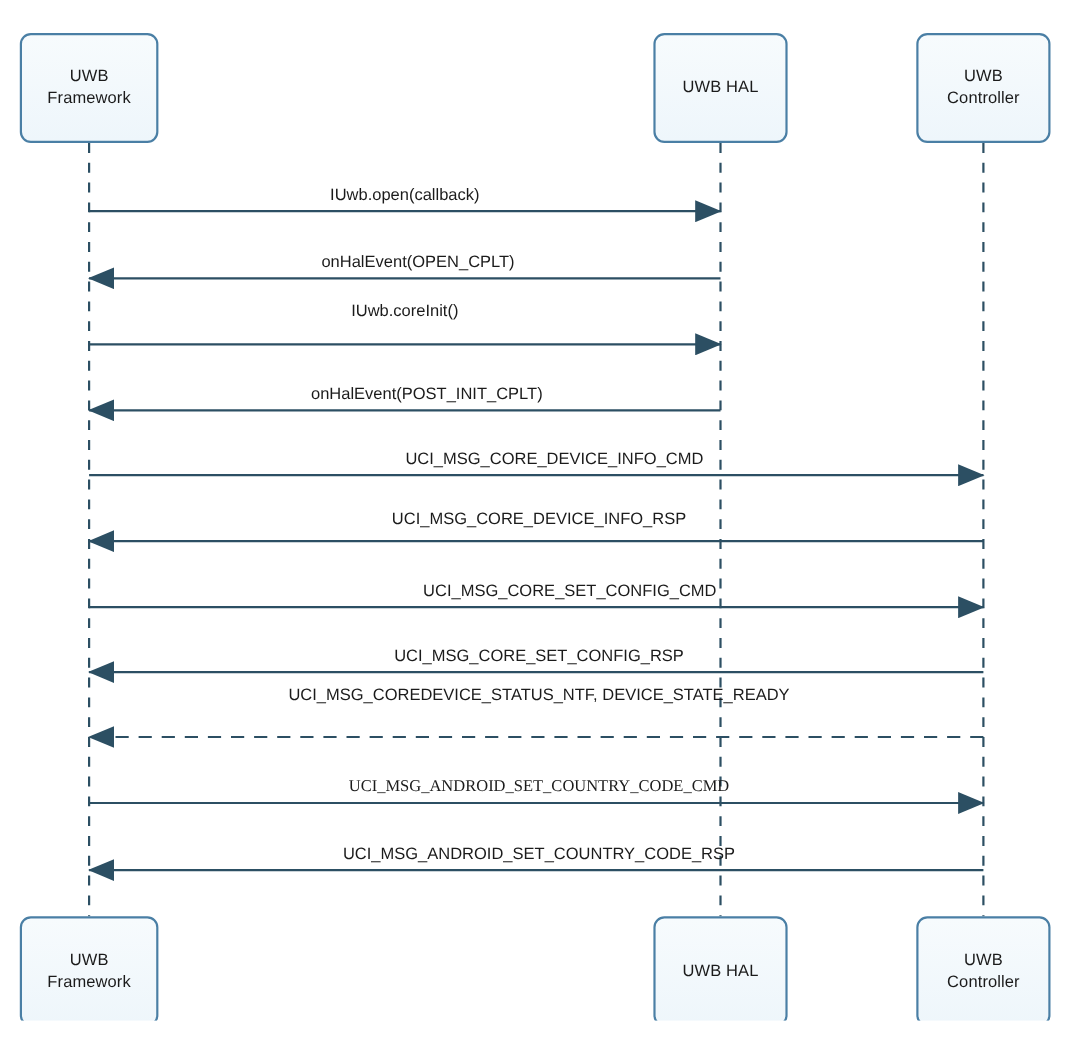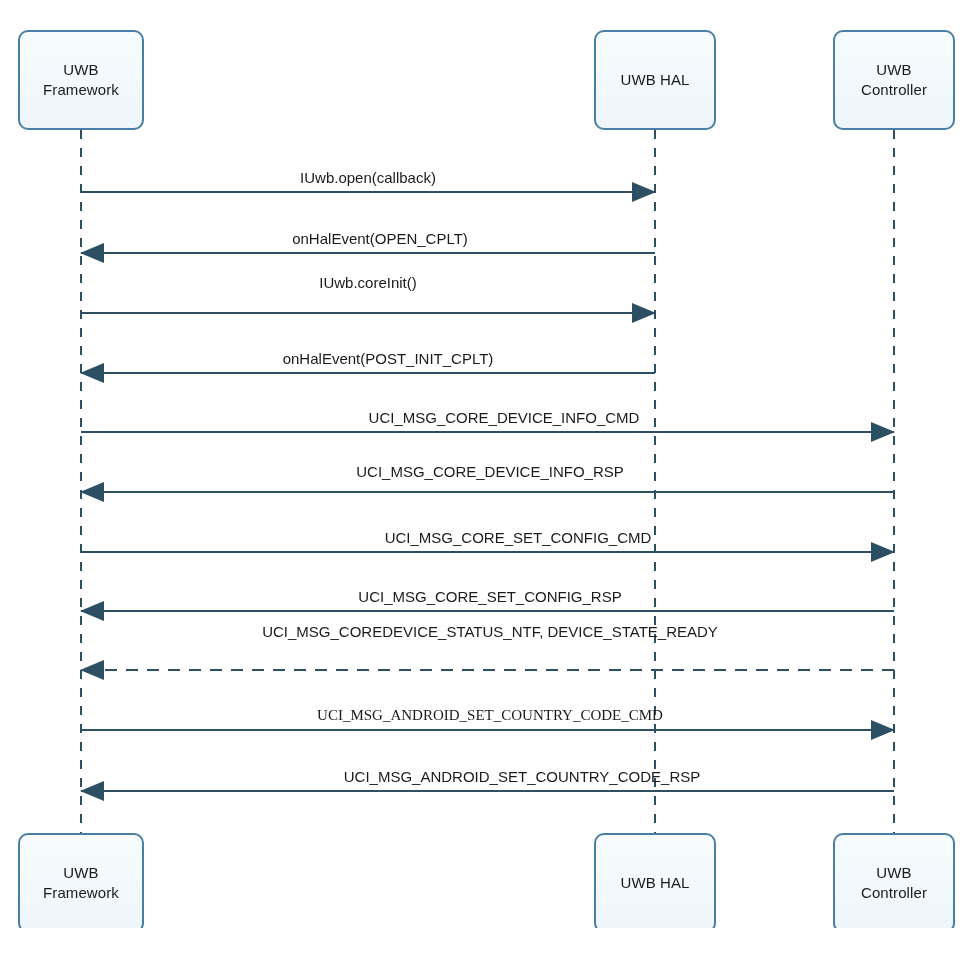--- a/index.html
+++ b/index.html
@@ -131,21 +131,21 @@
       <div class="msg-label" style="left: 368px; top: 170px;">IUwb.open(callback)</div>
       <div class="msg-label" style="left: 368px; top: 231px; margin-left: 12px;">onHalEvent(OPEN_CPLT)</div>
       <div class="msg-label" style="left: 368px; top: 275px;">IUwb.coreInit()</div>
       <div class="msg-label" style="left: 388px; top: 351px;">onHalEvent(POST_INIT_CPLT)</div>
       <div class="msg-label" style="left: 504px; top: 410px;">UCI_MSG_CORE_DEVICE_INFO_CMD</div>
       <div class="msg-label" style="left: 490px; top: 464px;">UCI_MSG_CORE_DEVICE_INFO_RSP</div>
       <div class="msg-label" style="left: 490px; top: 530px; margin-left: 28px;">UCI_MSG_CORE_SET_CONFIG_CMD</div>
       <div class="msg-label" style="left: 490px; top: 589px;">UCI_MSG_CORE_SET_CONFIG_RSP</div>
       <div class="msg-label" style="left: 490px; top: 624px;">UCI_MSG_COREDEVICE_STATUS_NTF, DEVICE_STATE_READY</div>
       <div class="msg-label" style="left: 490px; top: 708px; font-family: Liberation Serif, serif;">UCI_MSG_ANDROID_SET_COUNTRY_CODE_CMD</div>
-      <div class="msg-label" style="left: 490px; top: 769px; margin-left: 32px;">UCI_MSG_ANDROID_SET_COUNTRY_CODE_RSP</div>
+      <div class="msg-label" style="left: 490px; top: 769px;">UCI_MSG_ANDROID_SET_COUNTRY_CODE_RSP</div>
     </div>
   <div id="hitboxes">
       <div class="msg-hit" style="left: 81px; top: 184px; width: 574px;"></div>
       <div class="msg-hit" style="left: 81px; top: 245px; width: 574px;"></div>
       <div class="msg-hit" style="left: 81px; top: 305px; width: 574px;"></div>
       <div class="msg-hit" style="left: 81px; top: 365px; width: 574px;"></div>
       <div class="msg-hit" style="left: 81px; top: 424px; width: 813px;"></div>
       <div class="msg-hit" style="left: 81px; top: 484px; width: 813px;"></div>
       <div class="msg-hit" style="left: 81px; top: 544px; width: 813px;"></div>
       <div class="msg-hit" style="left: 81px; top: 603px; width: 813px;"></div>

